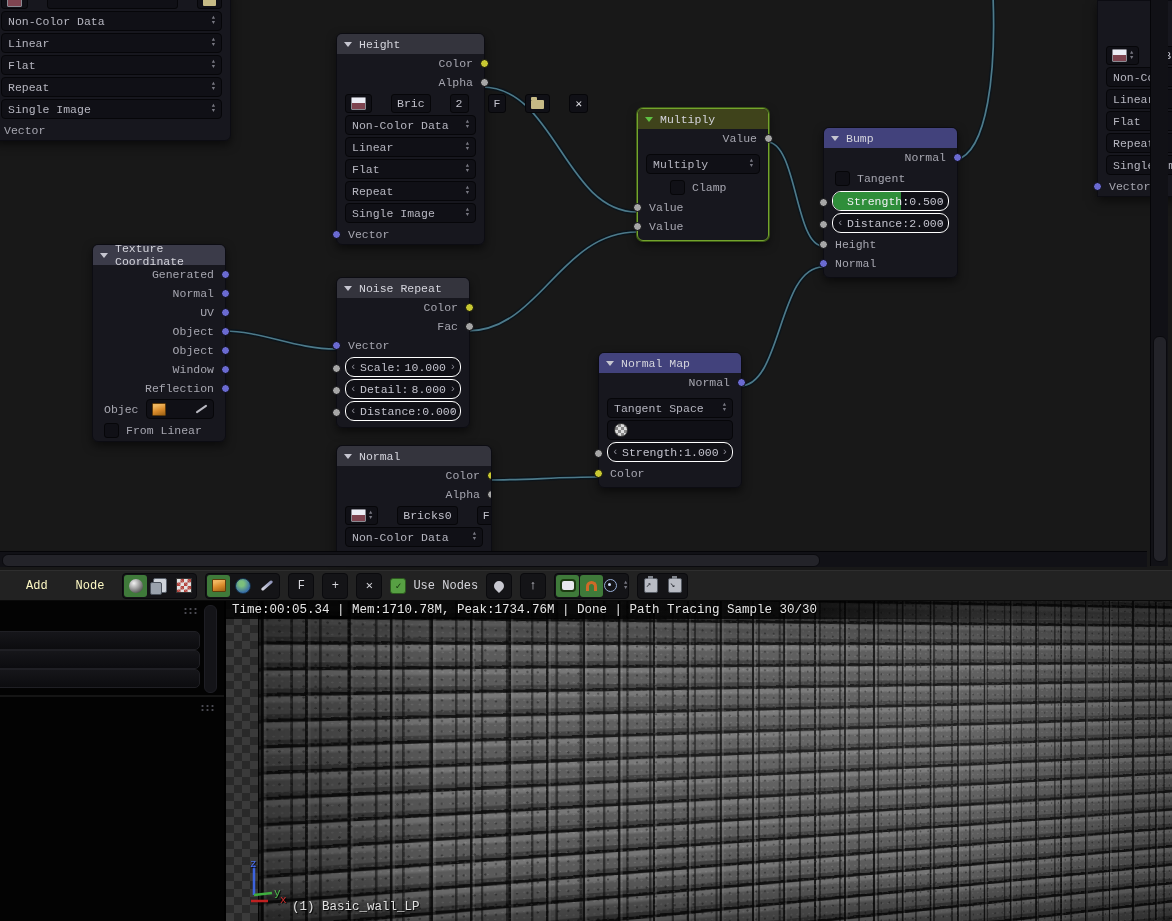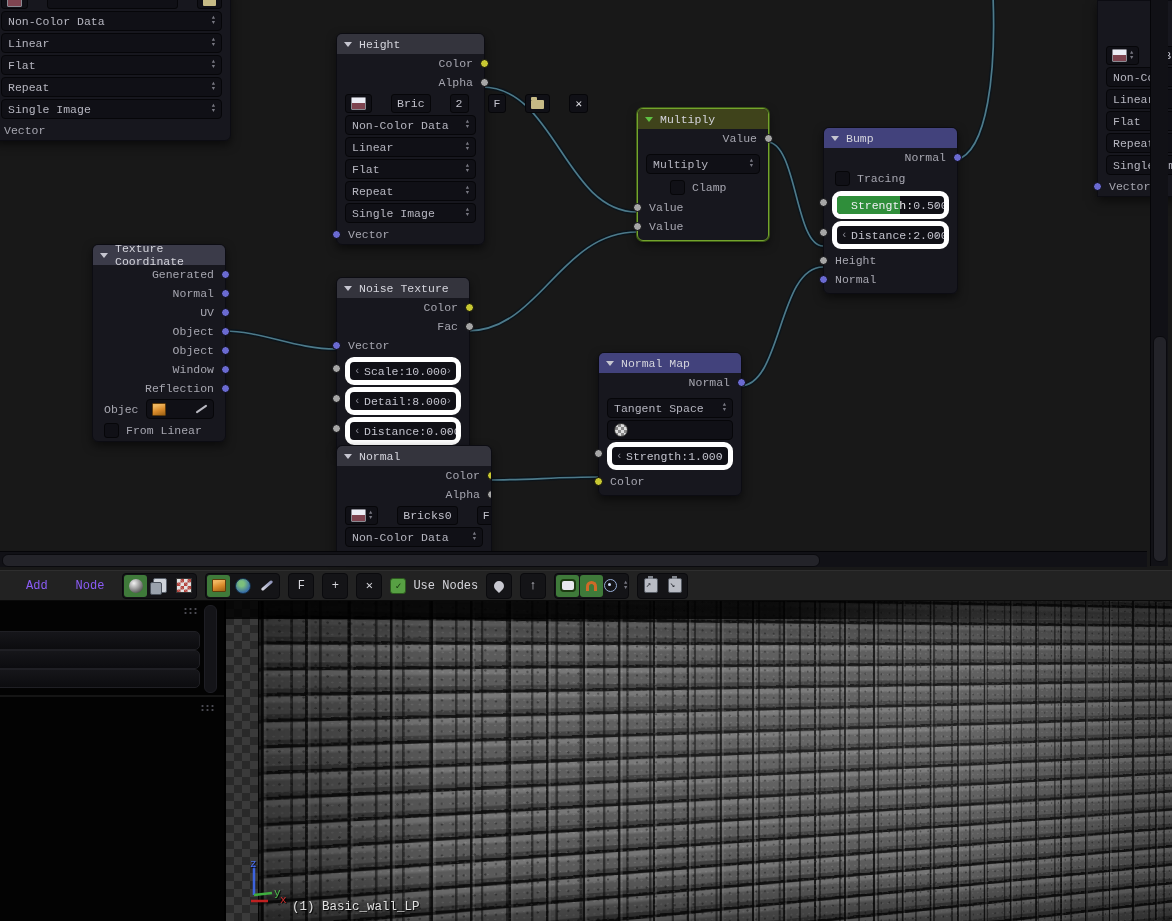--- a/index.html
+++ b/index.html
@@ -34,21 +34,21 @@
   .s-yellow{background:#c8c832;} .s-gray{background:#a6a6a6;} .s-purple{background:#6a6ad1;}
 
   .select{position:relative;margin:2px 8px;height:18px;background:#101016;
           border:1px solid #060609;border-radius:4px;display:flex;align-items:center;
           padding:0 6px;color:#b6b6c0;}
   .dd{margin-left:auto;display:flex;flex-direction:column;align-items:center;
       font-size:5.5px;line-height:4.6px;color:#787882;}
   .dd::before{content:"▲";} .dd::after{content:"▼";}
 
   .slider{position:relative;margin:2px 8px;height:18px;background:#101016;
-          border:5px solid #ffffff;border-radius:9px;display:flex;align-items:center;
+          border:1px solid #ffffff;border-radius:9px;display:flex;align-items:center;
           padding:0 14px;color:#c2c2cc;overflow:hidden;}
   .slider::before{content:"‹";position:absolute;left:4px;color:#84848e;font-size:11px;}
   .slider::after{content:"›";position:absolute;right:4px;color:#84848e;font-size:11px;}
   .slider .sl{z-index:1;} .slider .sv{z-index:1;margin-left:auto;}
   .fill{position:absolute;left:0;top:0;bottom:0;width:59%;background:#2f8e3a;}
 
   .cb{width:13px;height:13px;background:#101016;border:1px solid #060609;border-radius:3px;flex:none;}
 
   .imgrow{margin:2px 8px;height:19px;display:flex;gap:19px;}
   .ibtn{background:#101016;border:1px solid #060609;border-radius:3px;display:flex;
@@ -77,21 +77,21 @@
           border-radius:6px;border:1px solid #0a0a0e;}
   .vscroll{position:absolute;left:1150px;top:0;width:17px;height:566px;background:#111116;
            border-left:1px solid #050508;}
   .vthumb{position:absolute;left:2px;top:336px;width:12px;height:224px;background:#232329;
           border-radius:6px;border:1px solid #0a0a0e;}
 
   
   #headerbar{position:absolute;left:0;top:570px;width:1172px;height:31px;background:#222;
              border-top:1px solid #2e2e2e;border-bottom:1px solid #0a0a0a;
              display:flex;align-items:center;gap:8px;padding:0 0 0 16px;box-sizing:border-box;}
-  .menu{color:#8b5cf6;padding:0 10px;}
+  .menu{color:#fef9c3;padding:0 10px;}
   .hgrp{display:flex;background:#141417;border:1px solid #0a0a0d;border-radius:4px;padding:1px;gap:1px;}
   .hbtn{width:23px;height:22px;display:flex;align-items:center;justify-content:center;border-radius:3px;}
   .hbtn.on{background:#3f7a3a;}
   .sphere-ic{width:14px;height:14px;border-radius:50%;
              background:radial-gradient(circle at 35% 30%,#f2f2f2,#9a9a9a 45%,#3c3c3c 90%);}
   .pages-ic{position:relative;width:12px;height:13px;background:#cfd4da;border-radius:2px;border:1px solid #5a616b;}
   .pages-ic::before{content:"";position:absolute;left:-4px;top:3px;width:10px;height:11px;
              background:#9aa2ac;border-radius:2px;border:1px solid #4a515b;}
   .rcheck-ic{width:14px;height:13px;border:1px solid #333;
       background-image:linear-gradient(45deg,#b5453f 25%,transparent 25%,transparent 75%,#b5453f 75%),
@@ -315,21 +315,21 @@
       </div>
       <div class="row" style="height:21px;">
           <span class="cb"></span>
           <span class="lbl">From Linear</span>
         </div>
     </div>
 
     <div class="node" style="left:336px;top:277px;width:132px;">
       <div class="nhead">
           <span class="tri"></span>
-          <span>Noise Texture</span>
+          <span>Noise Repeat</span>
         </div>
       <div class="row out">
           <span class="lbl">Color</span>
           <span class="socket sr s-yellow"></span>
         </div>
       <div class="row out">
           <span class="lbl">Fac</span>
           <span class="socket sr s-gray"></span>
         </div>
       <div class="row">
@@ -455,21 +455,21 @@
       <div class="nhead hdr-purple">
           <span class="tri"></span>
           <span>Bump</span>
         </div>
       <div class="row out">
           <span class="lbl">Normal</span>
           <span class="socket sr s-purple"></span>
         </div>
       <div class="row" style="height:22px;">
           <span class="cb"></span>
-          <span class="lbl">Tracing</span>
+          <span class="lbl">Tangent</span>
         </div>
       <div style="position:relative;">
           <span class="socket sl s-gray" style="top:7px;"></span>
         <div class="slider">
             <span class="fill"></span>
             <span class="sl" style="color:#f0f0f4;">Strength:</span>
             <span class="sv">0.500</span>
           </div>
         </div>
       <div style="position:relative;">
@@ -601,20 +601,21 @@
     <div class="pdivider"></div>
     <span class="pgrip" style="left:200px;top:103px;"></span>
   </div>
 
   <div id="viewport">
     <div id="wall">
       <div class="wall-3d"></div>
       <div class="wall-shade"></div>
     </div>
     <div class="status-strip"></div>
+    <div id="render-status">Time:00:05.34 | Mem:1710.78M, Peak:1734.76M | Done | Path Tracing Sample 30/30</div>
     <svg id="axis-gizmo" width="48" height="48">
       <line x1="14" y1="6" x2="14" y2="36" stroke="#3c63e0" stroke-width="2.5"></line>
       <line x1="14" y1="36" x2="32" y2="34" stroke="#3fae3f" stroke-width="2.5"></line>
       <line x1="11" y1="42" x2="28" y2="42" stroke="#c02020" stroke-width="2.5"></line>
       <text x="10" y="8" fill="#4a6ef0" class="axlbl">z</text>
       <text x="34" y="37" fill="#4fc04f" class="axlbl">y</text>
       <text x="40" y="44" fill="#d03030" class="axlbl">x</text>
     </svg>
     <div id="object-info">(1) Basic_wall_LP</div>
   </div>

